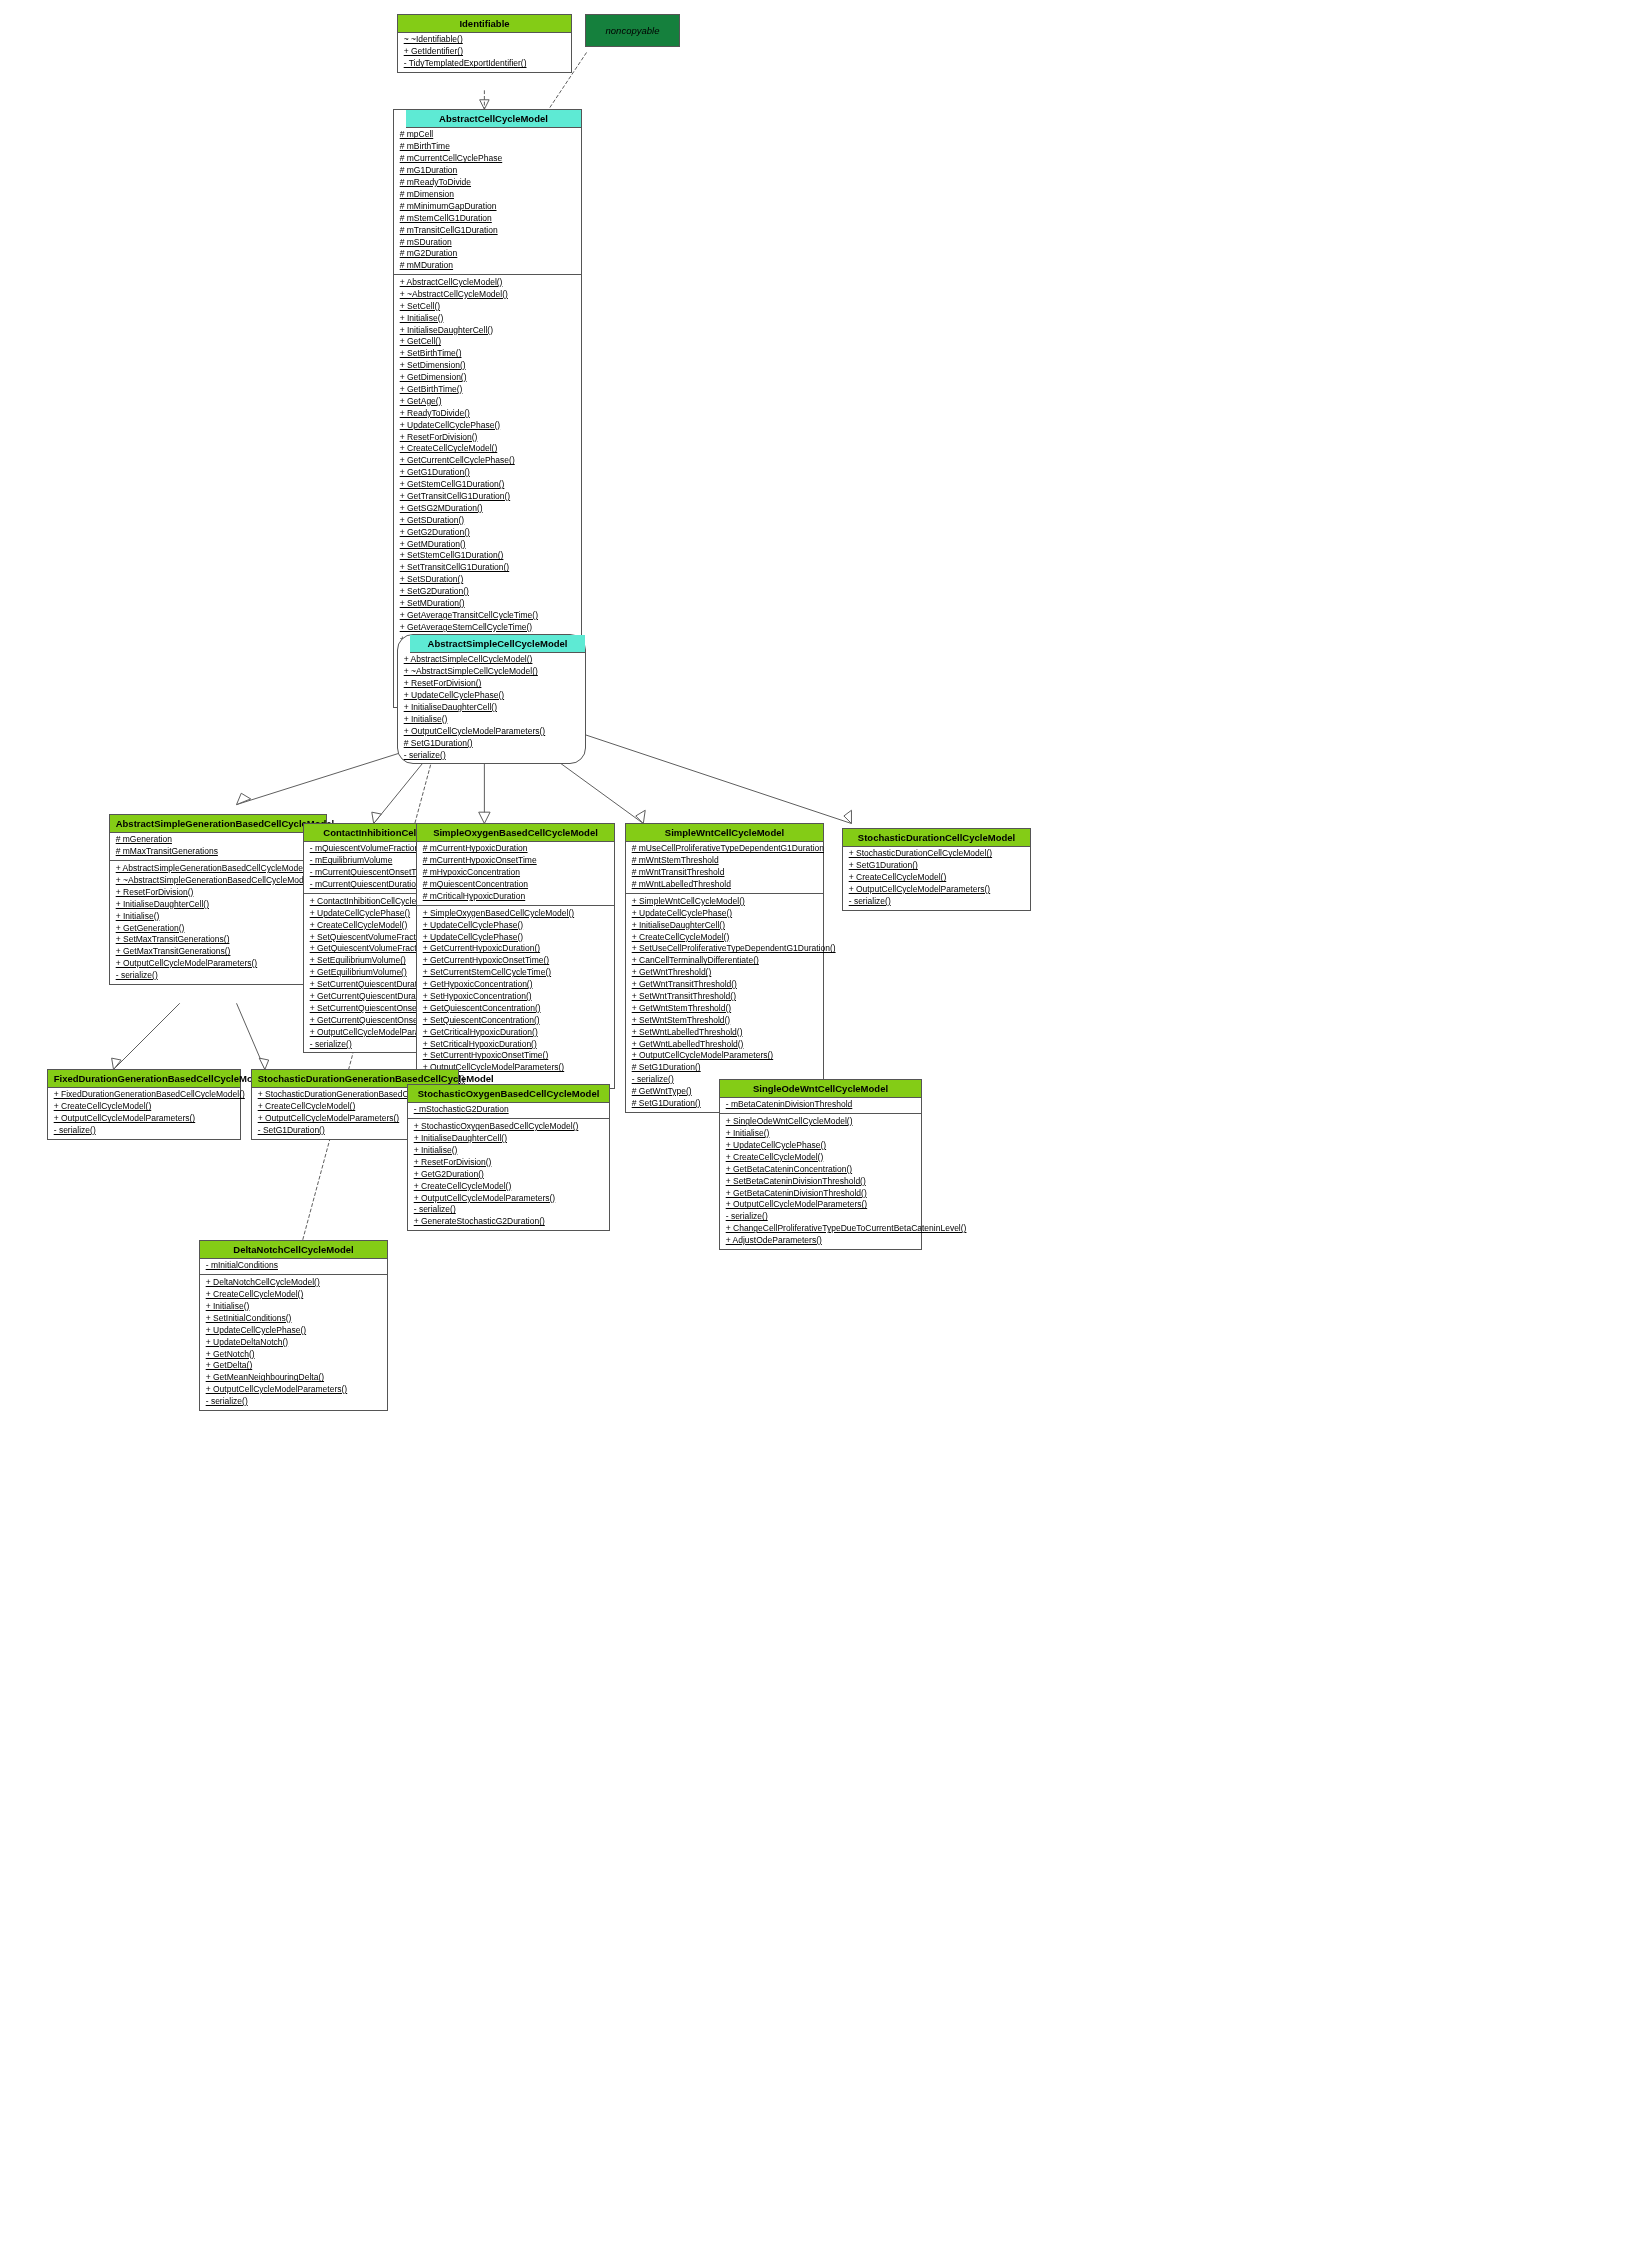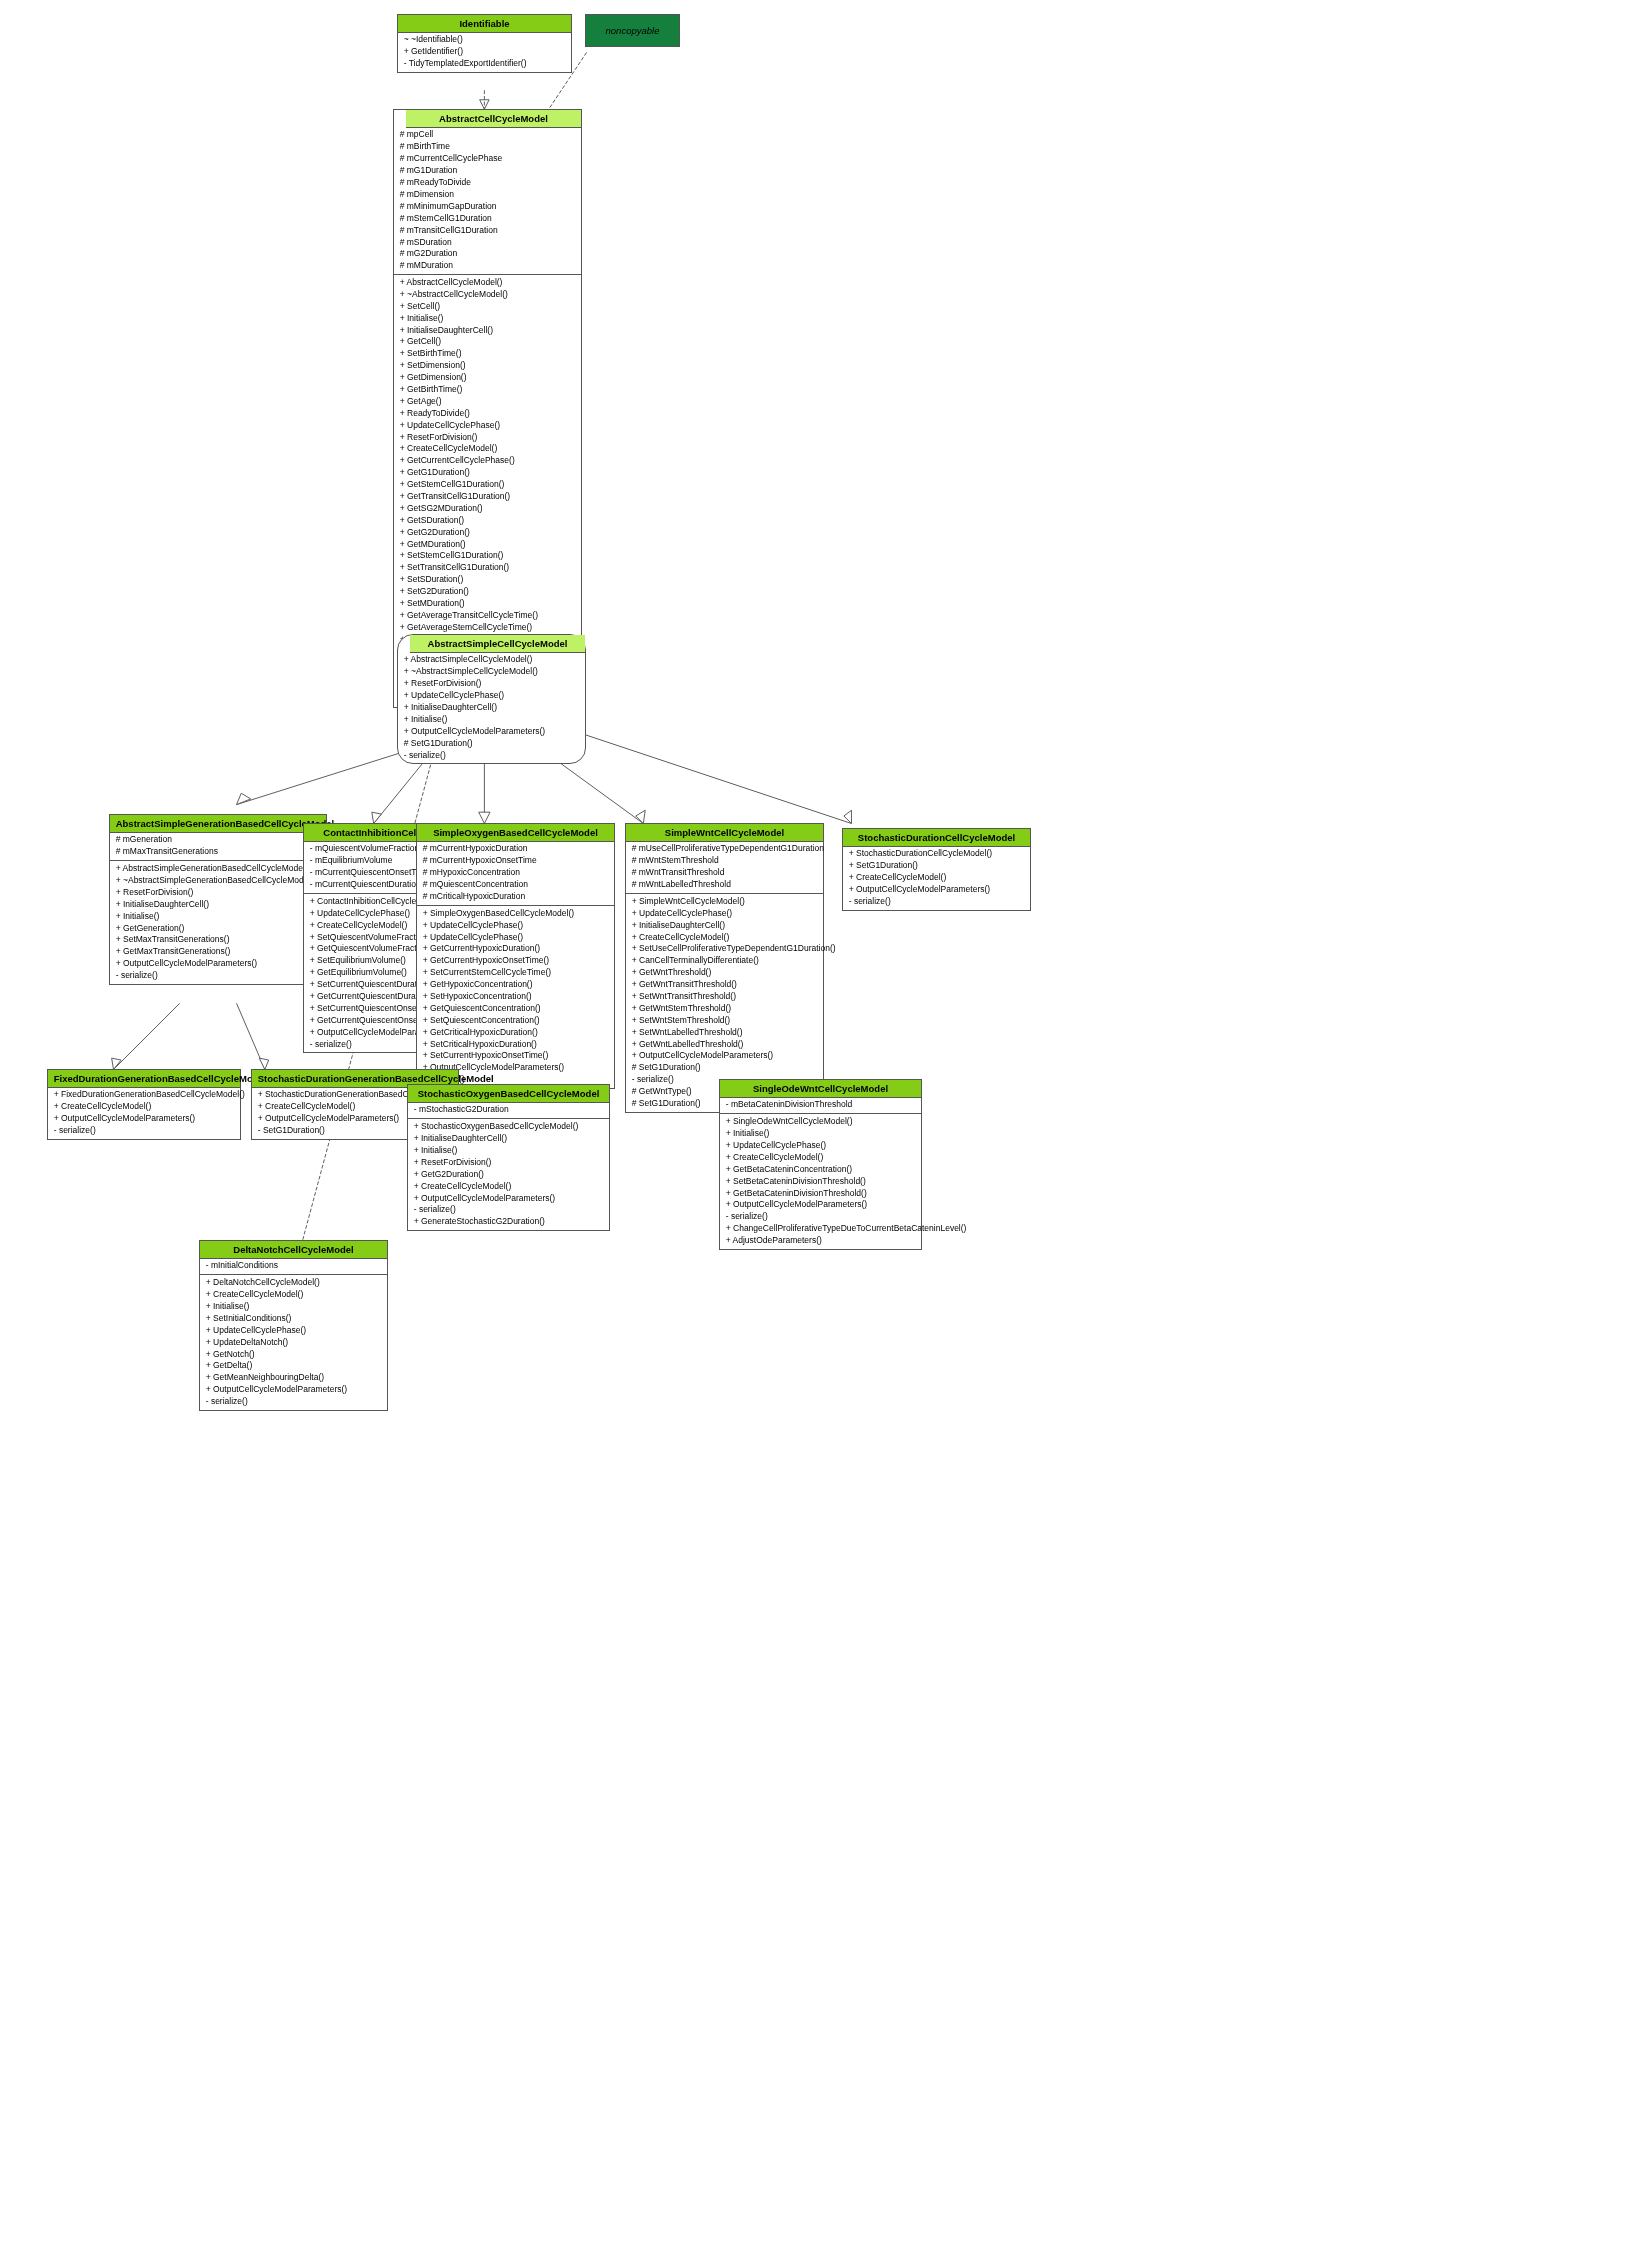--- a/index.html
+++ b/index.html
@@ -17,36 +17,37 @@
       position: relative;
       width: 1649px;
       height: 2244px;
     }
     .uml-box {
       position: absolute;
       border: 0.9px solid #555;
       background: #fff;
     }
     .uml-box.gray-header .box-title {
-      background: #bef264;
+      background: #5eead4;
       margin-left: 12px;
     }
     .box-title {
       background: #84cc16;
       border-bottom: 0.9px solid #555;
       padding: 2.8px 5.7px;
       font-weight: bold;
       text-align: center;
       font-size: 9.5px;
     }
     .box-section {
       border-bottom: 0.9px solid #555;
       padding: 1.9px 5.7px;
       font-size: 8.5px;
       line-height: 1.4;
+      text-decoration: underline;
     }
     .box-section:last-child {
       border-bottom: none;
     }
     .box-section p {
       white-space: nowrap;
     }
     svg.arrows {
       position: absolute;
       top: 0;

